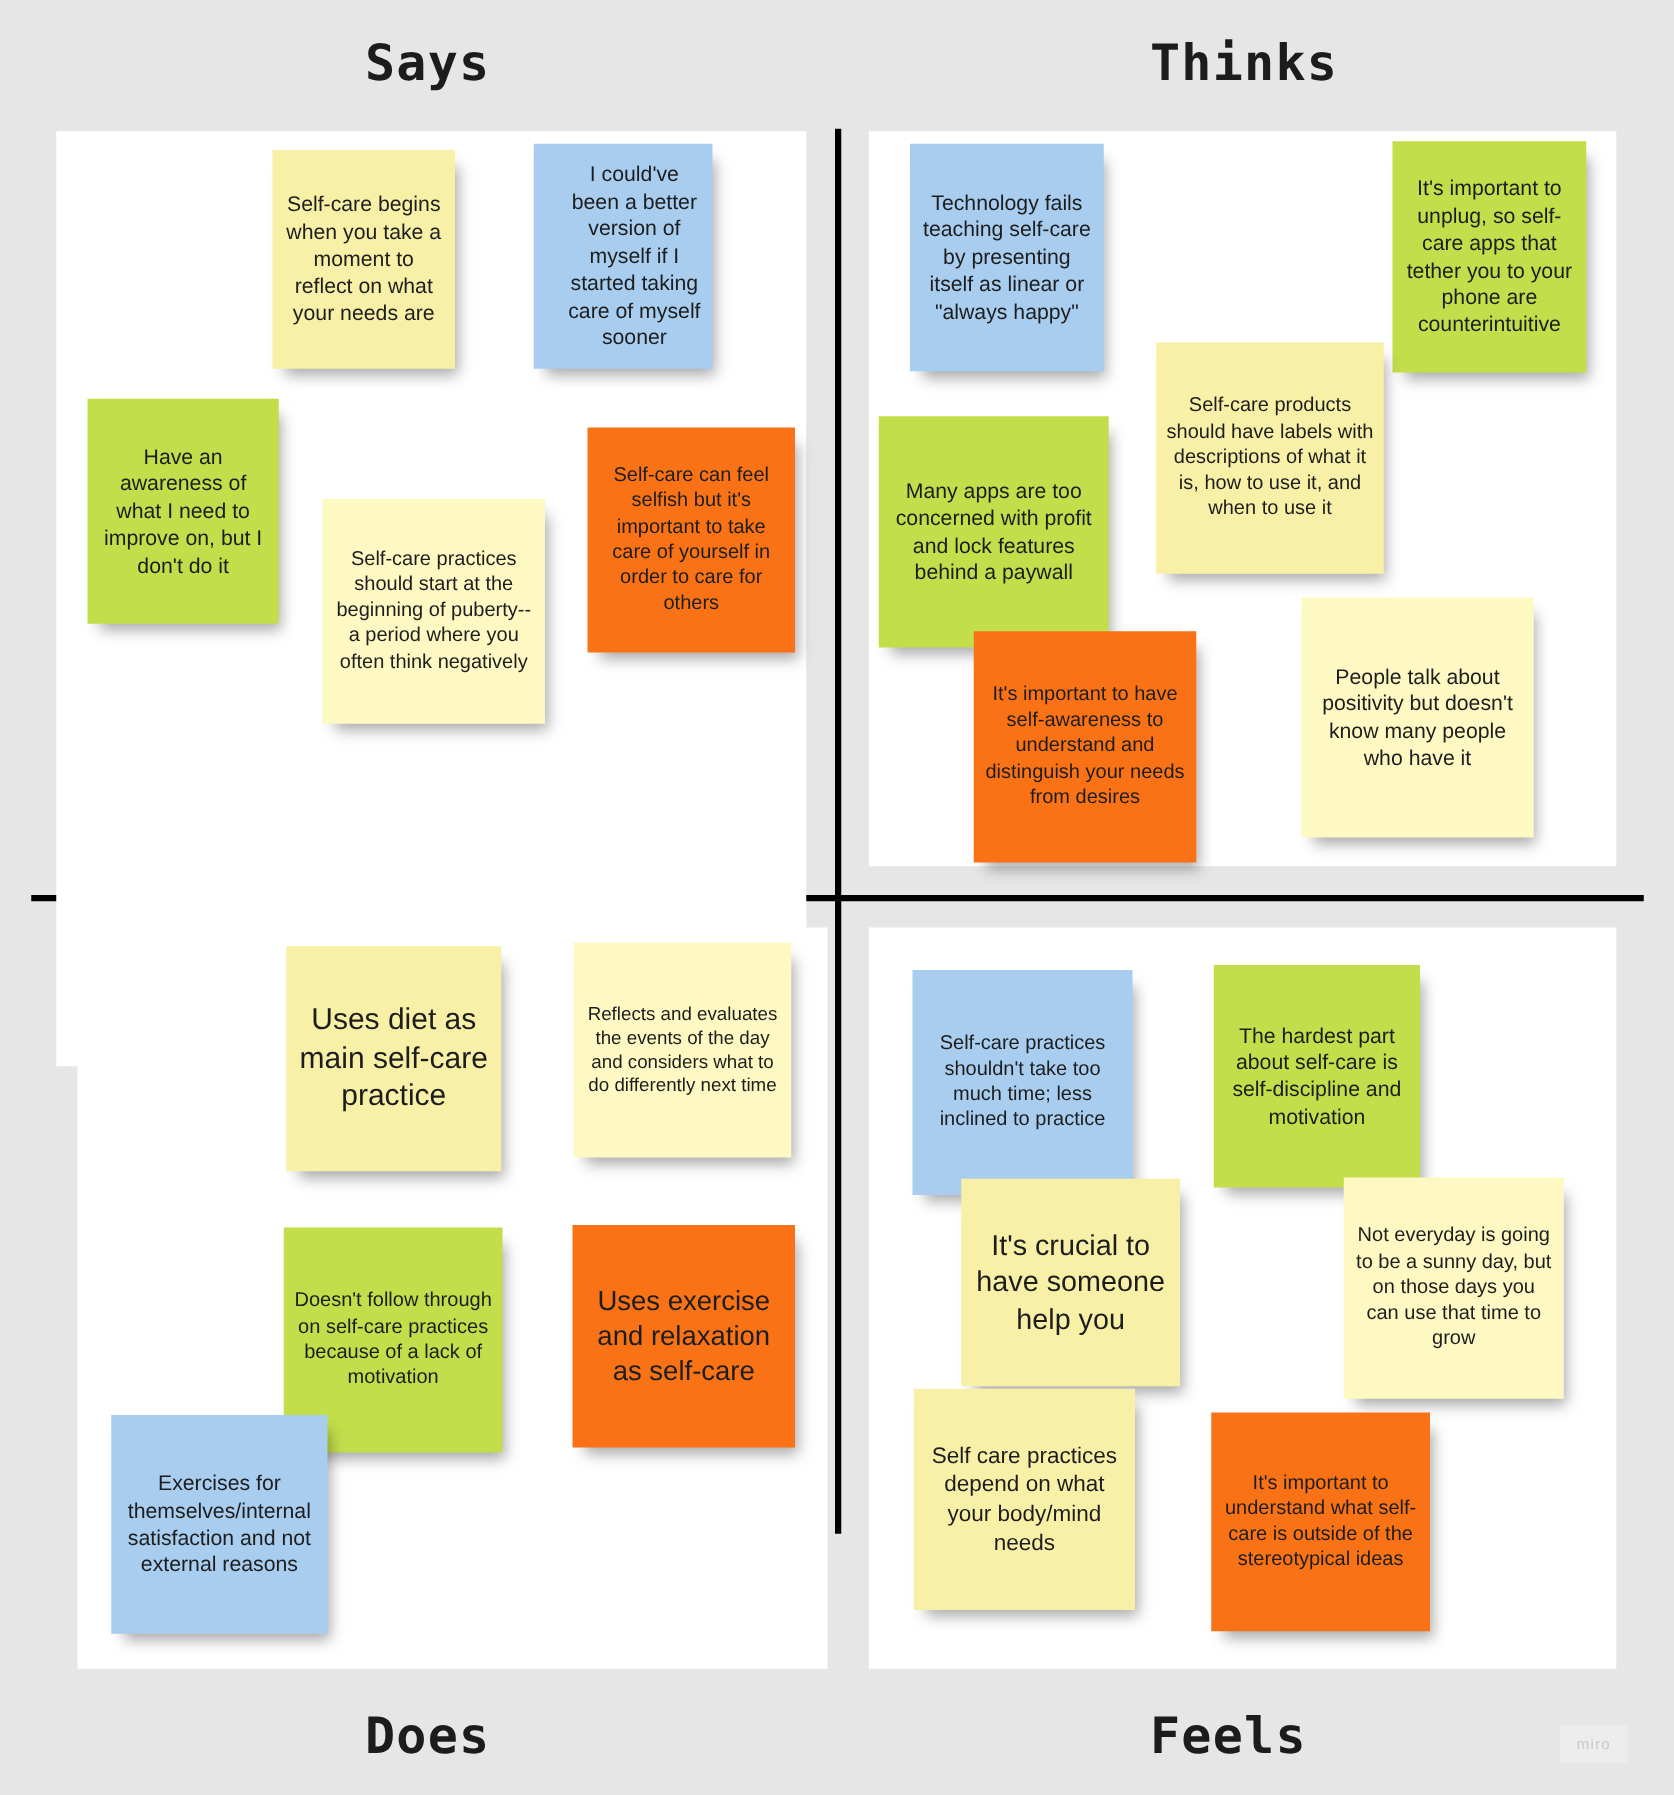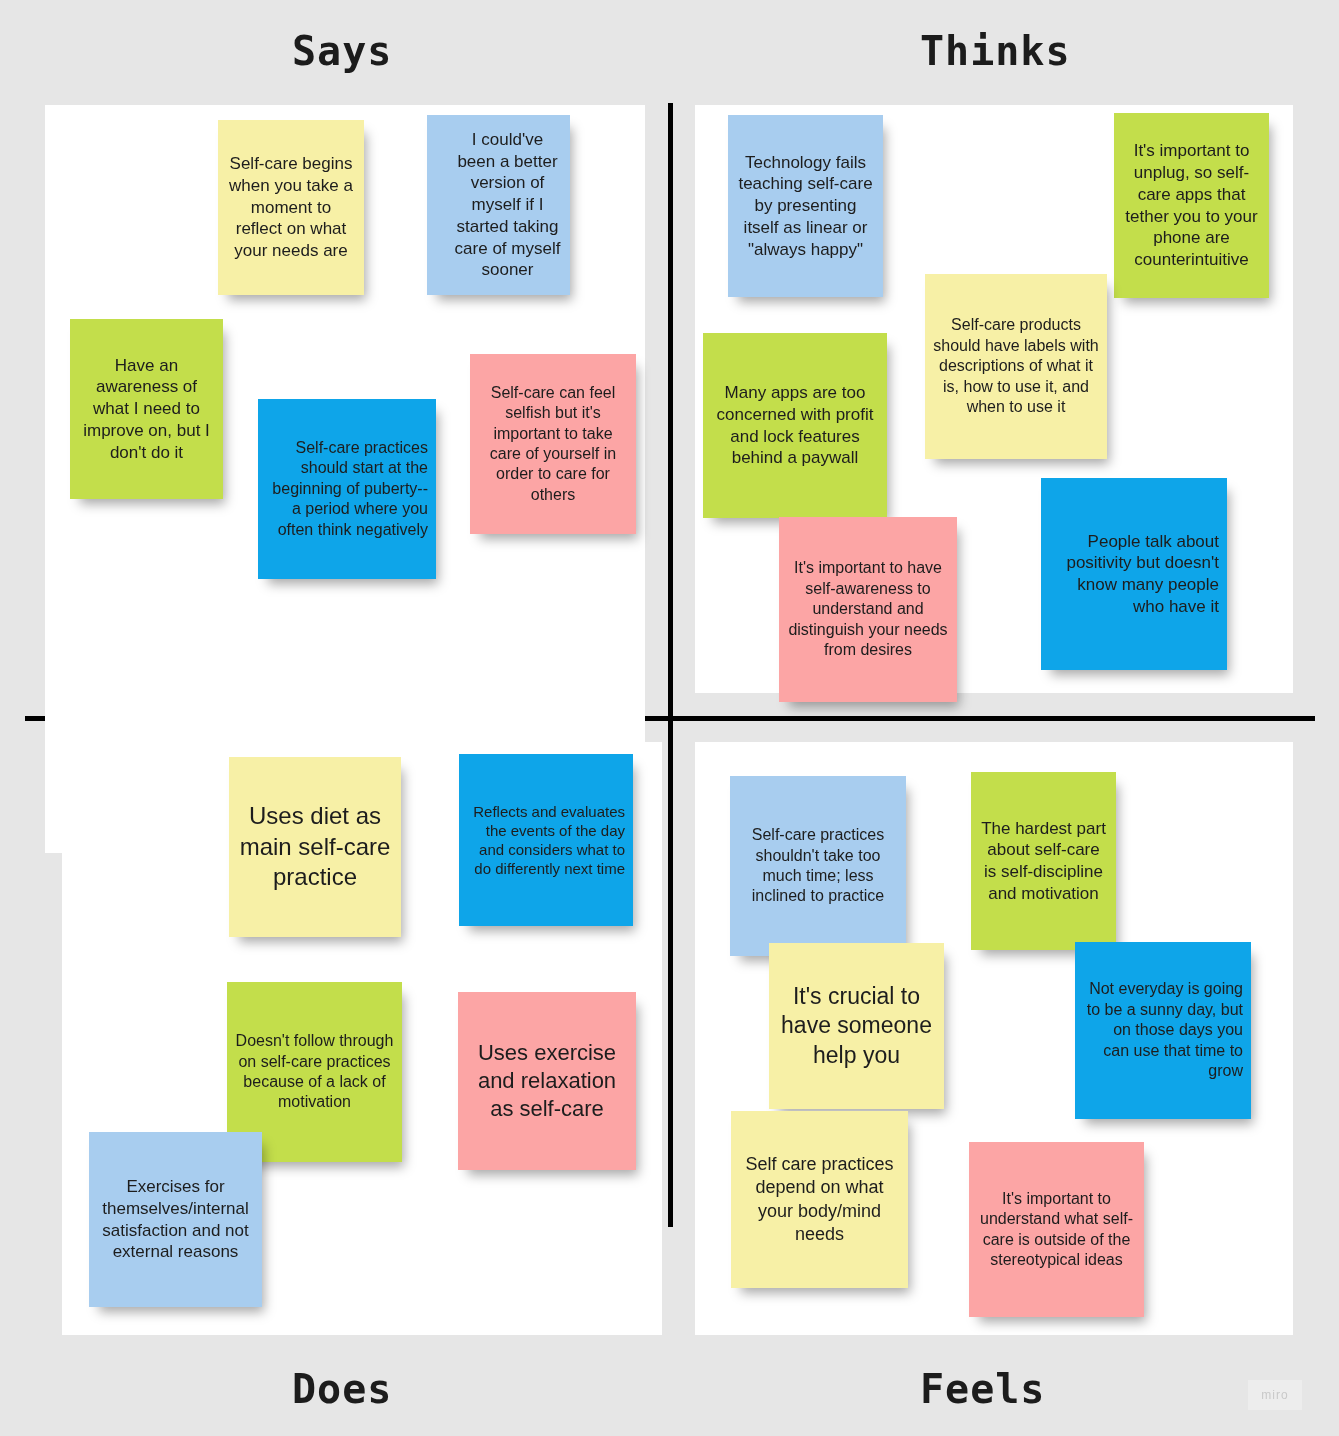--- a/index.html
+++ b/index.html
@@ -62,22 +62,22 @@
     padding: 6px 8px;
     box-shadow: 6px 9px 11px -4px rgba(0,0,0,0.34);
     line-height: 1.28;
     font-family: "Liberation Sans", sans-serif;
   }
   .note span { display: block; width: 100%; }
 
   .c-paleyellow { background: #f7f0a6; }
   .c-blue       { background: #a8cdef; }
   .c-green      { background: #c3de4b; }
-  .c-orange     { background: #0ea5e9; text-align: right; }
-  .c-gold       { background: #fca5a5; margin-top: 12px; }
+  .c-orange     { background: #fef9c3; }
+  .c-gold       { background: #f97316; }
 
   #miro-logo {
     position: absolute;
     left: 1248px;
     top: 1380px;
     width: 54px;
     height: 30px;
     background: #ededed;
     color: #c9c9c9;
     font-family: "Liberation Sans", sans-serif;
@@ -155,21 +155,21 @@
     </div>
     <div class="note c-blue" style="left:27px; top:390px; width:173px; height:175px; font-size:17px;">
       <span>Exercises for themselves/internal satisfaction and not external reasons</span>
     </div>
   </div>
 
   <div class="panel" id="panel-feels">
     <div class="note c-blue" style="left:35px; top:34px; width:176px; height:180px; font-size:16px;">
       <span>Self-care practices shouldn't take too much time; less inclined to practice</span>
     </div>
-    <div class="note c-green" style="left:276px; top:30px; width:145px; height:178px; font-size:17px;">
+    <div class="note c-green" style="left:276px; top:30px; width:165px; height:178px; font-size:17px;">
       <span>The hardest part about self-care is self-discipline and motivation</span>
     </div>
     <div class="note c-paleyellow" style="left:74px; top:201px; width:175px; height:166px; font-size:23px;">
       <span>It's crucial to have someone help you</span>
     </div>
     <div class="note c-orange" style="left:380px; top:200px; width:176px; height:177px; font-size:16px;">
       <span>Not everyday is going to be a sunny day, but on those days you can use that time to grow</span>
     </div>
     <div class="note c-paleyellow" style="left:36px; top:369px; width:177px; height:177px; font-size:18px;text-align:center;">
       <span>Self care practices depend on what your body/mind needs</span>

